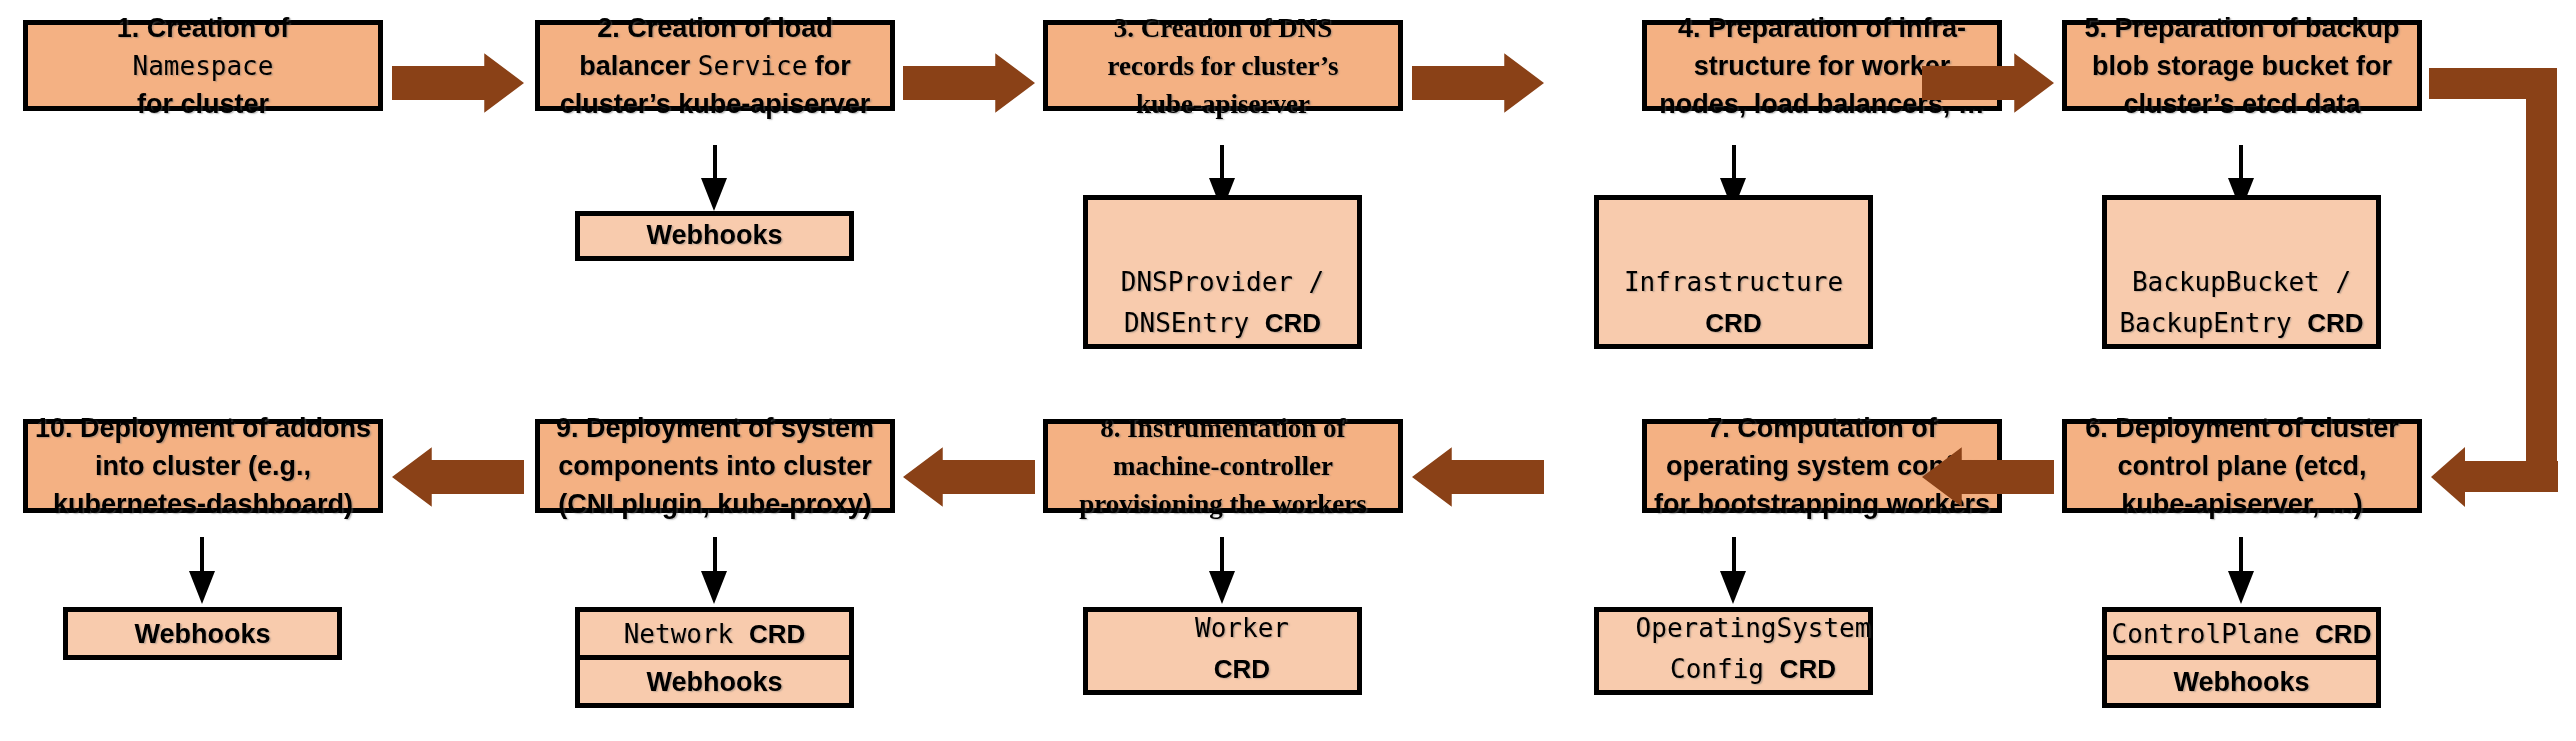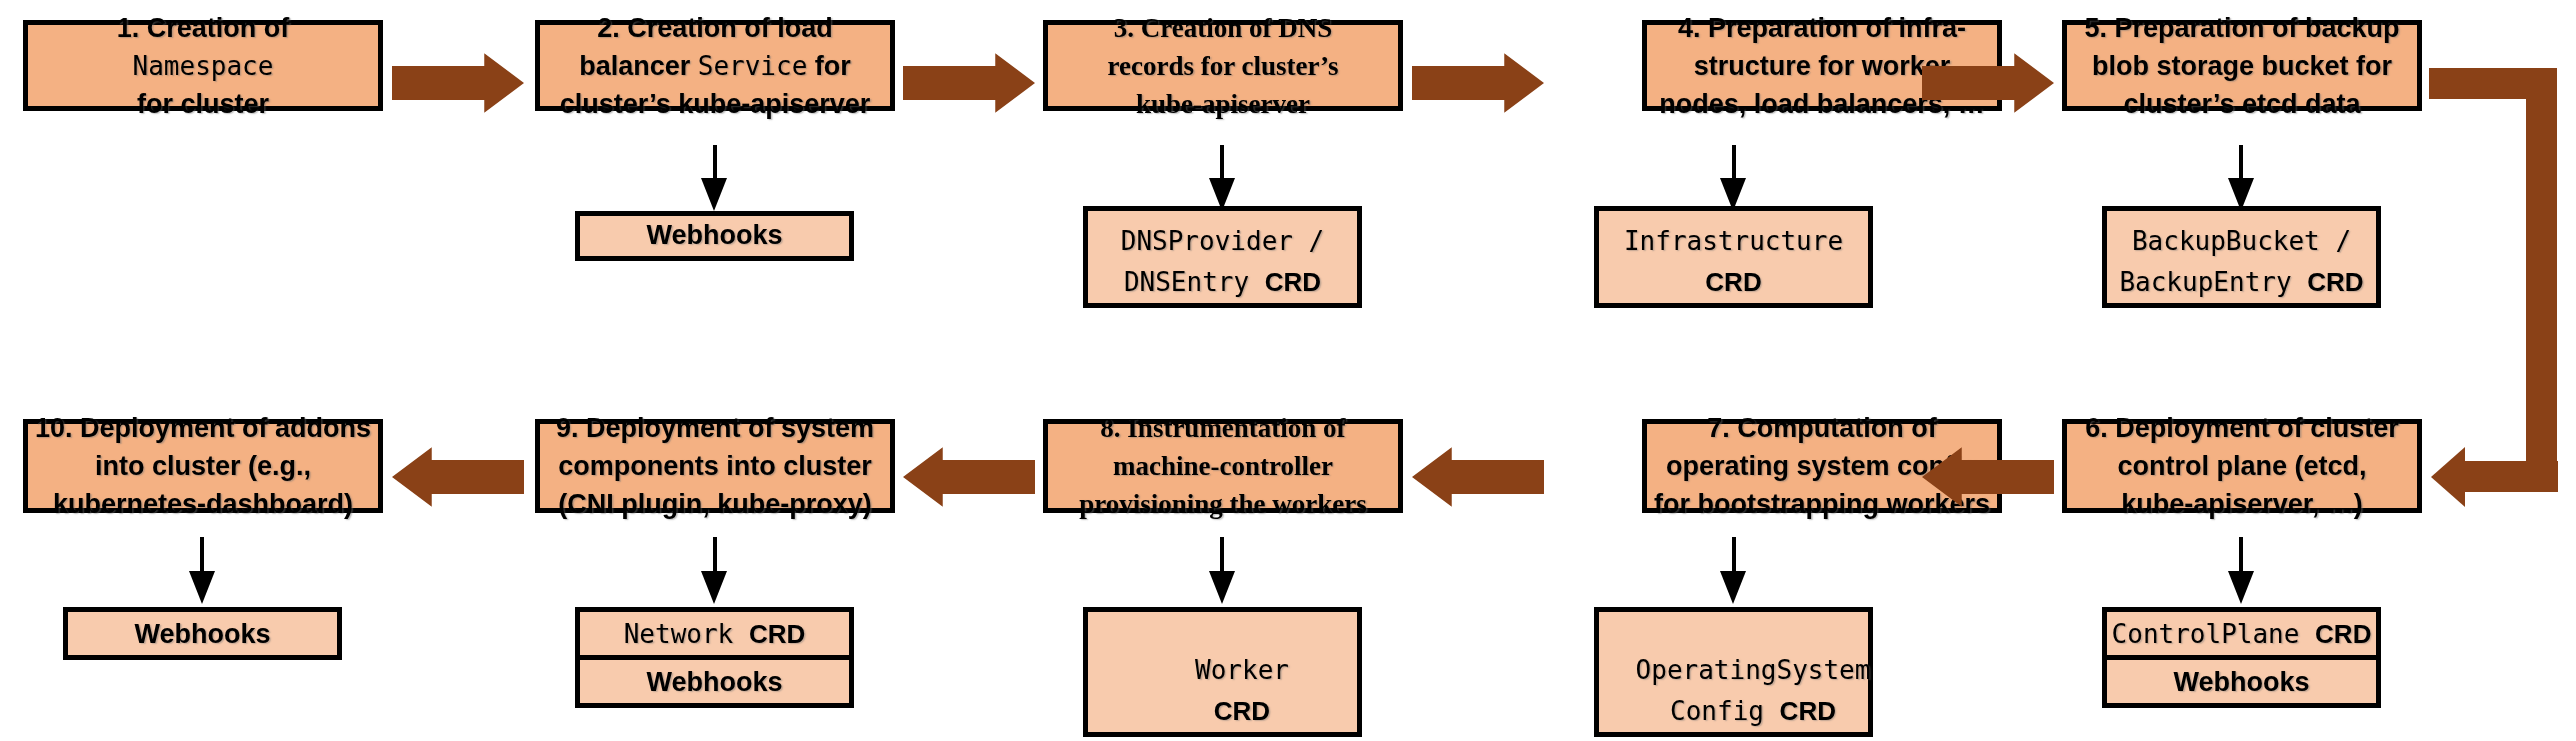--- a/index.html
+++ b/index.html
@@ -36,23 +36,23 @@
 
   
   .sub{position:absolute;width:279px;box-sizing:border-box;background:var(--sub-fill);
        border:5px solid var(--outline);display:flex;align-items:flex-end;justify-content:center;
        text-align:center;white-space:pre-line;color:#000;
        text-shadow:1.4px 1.4px 1.4px rgba(110,110,110,.4);}
   .sub .mono{font-family:"DejaVu Sans Mono",monospace;font-size:26px;line-height:41px;}
   .sub .lbl{font-weight:700;font-size:26px;line-height:41px;}
   .sub .lbl.web{font-size:27px;}
   .subA{left:63px;} .subB{left:575px;} .subC{left:1083px;} .subD{left:1594px;} .subE{left:2102px;}
-  .crd1{top:206px;height:102px;}      
+  .crd1{top:195px;height:154px;}      
   .web1{top:211px;height:50px;}       
-  .tall2{top:607px;height:130px;padding-left:39px;}     
+  .tall2{top:607px;height:88px;padding-left:39px;}     
   .stk1{top:607px;height:53px;}       
   .stk2{top:655px;height:53px;}       
   .web2{top:607px;height:53px;}       
 
   
   .harrow{position:absolute;width:132px;height:60px;}
   .harrow path{fill:var(--arrow-brown);}
   .har1{top:53px;} .har2{top:447px;}
   .g1{left:392px;} .g2{left:903px;} .g3{left:1412px;} .g4{left:1922px;}
 

